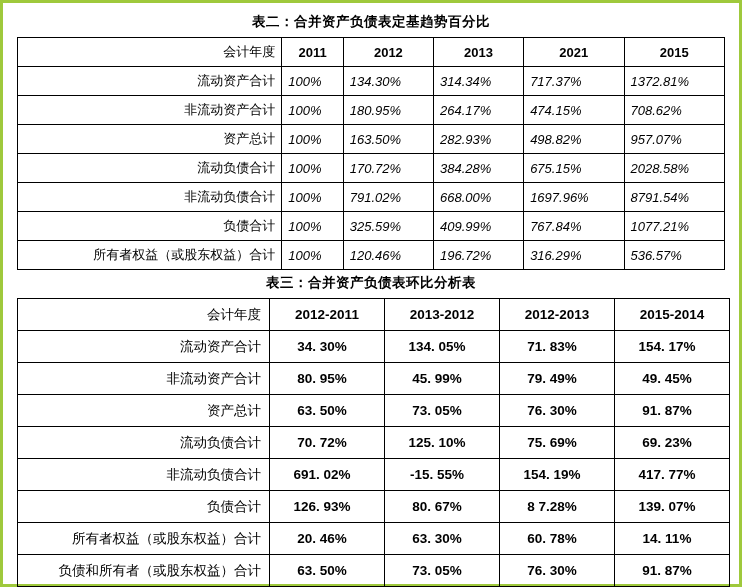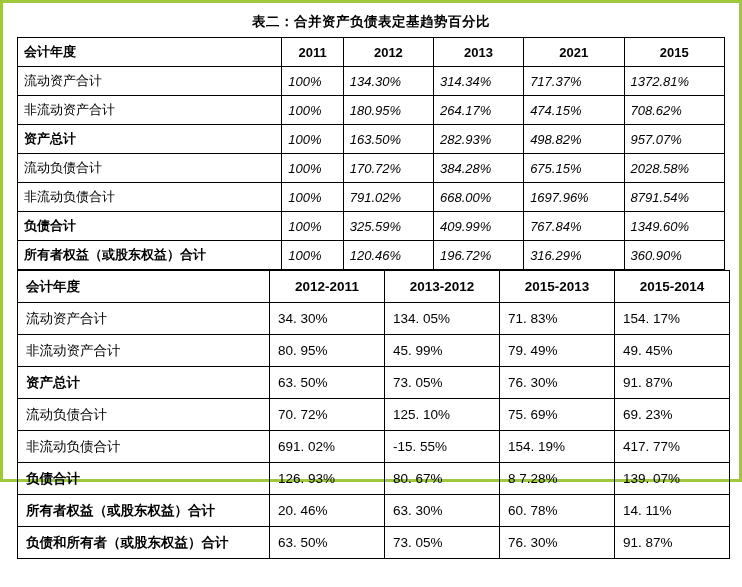--- a/index.html
+++ b/index.html
@@ -10,21 +10,21 @@
     width: 742px;
     height: 587px;
     background: #ffffff;
     font-family: "Liberation Sans", sans-serif;
     color: #000000;
     overflow: hidden;
   }
   .page {
     position: relative;
     width: 742px;
-    height: 482px;
+    height: 587px;
     border: 3px solid #9fc93c;
     box-sizing: border-box;
     background: #ffffff;
   }
   .inner {
     padding: 6px 14px 0 14px;
   }
   .caption {
     text-align: center;
     font-size: 13.5px;
@@ -46,41 +46,42 @@
     vertical-align: middle;
   }
   table.t3 td, table.t3 th {
     border: 1px solid #000000;
     height: 31px;
     font-size: 13.5px;
     padding: 0 8px;
     vertical-align: middle;
   }
   .lbl {
-    text-align: left;
+    text-align: right;
     white-space: nowrap;
   }
   .num {
     text-align: left;
     font-style: italic;
   }
   .num-r {
-    text-align: left;
+    text-align: center;
     padding-right: 18px !important;
+    font-weight: bold;
   }
   .bold {
-    font-weight: bold;
+    font-weight: normal;
   }
   .hdr {
     font-weight: bold;
     text-align: center;
   }
   .hdr-left {
-    font-weight: bold;
-    text-align: left;
+    font-weight: normal;
+    text-align: right;
   }
 </style>
 </head>
 <body>
 
 <div class="page">
   <div class="inner">
 
     <div class="caption">表二：合并资产负债表定基趋势百分比</div>
 
@@ -141,48 +142,49 @@
           <td class="num">668.00%</td>
           <td class="num">1697.96%</td>
           <td class="num">8791.54%</td>
         </tr>
         <tr>
           <td class="lbl bold">负债合计</td>
           <td class="num">100%</td>
           <td class="num">325.59%</td>
           <td class="num">409.99%</td>
           <td class="num">767.84%</td>
-          <td class="num">1349.60%</td>
+          <td class="num">1077.21%</td>
         </tr>
         <tr>
           <td class="lbl bold">所有者权益（或股东权益）合计</td>
           <td class="num">100%</td>
           <td class="num">120.46%</td>
           <td class="num">196.72%</td>
           <td class="num">316.29%</td>
-          <td class="num">360.90%</td>
+          <td class="num">536.57%</td>
         </tr>
       </tbody>
     </table>
 
+    <div class="caption">表三：合并资产负债表环比分析表</div>
 
     <table class="t3">
       <colgroup>
         <col style="width:252px">
         <col style="width:115px">
         <col style="width:115px">
         <col style="width:115px">
         <col style="width:115px">
       </colgroup>
       <tbody>
         <tr>
           <td class="hdr-left">会计年度</td>
           <td class="hdr">2012-2011</td>
           <td class="hdr">2013-2012</td>
-          <td class="hdr">2015-2013</td>
+          <td class="hdr">2012-2013</td>
           <td class="hdr">2015-2014</td>
         </tr>
         <tr>
           <td class="lbl">流动资产合计</td>
           <td class="num-r">34. 30%</td>
           <td class="num-r">134. 05%</td>
           <td class="num-r">71. 83%</td>
           <td class="num-r">154. 17%</td>
         </tr>
         <tr>

